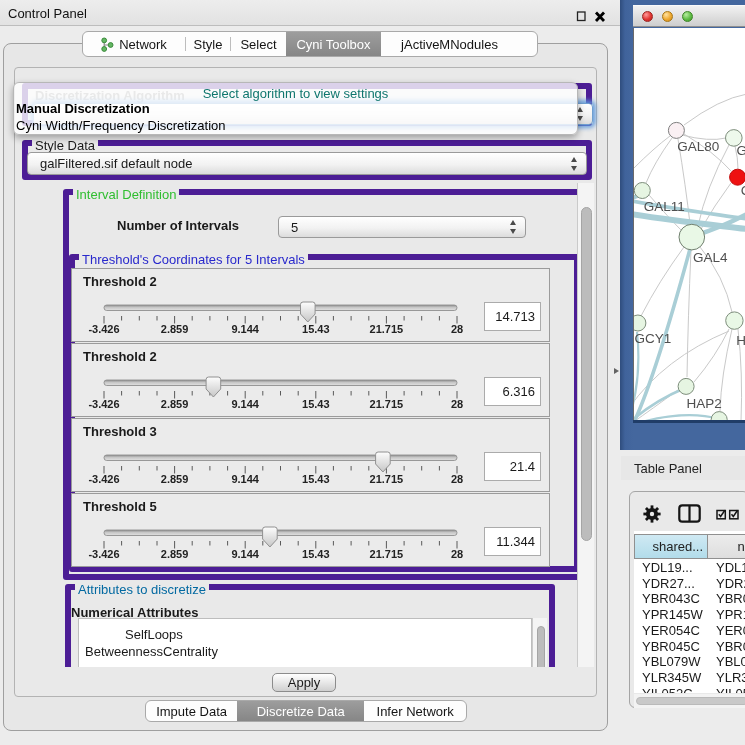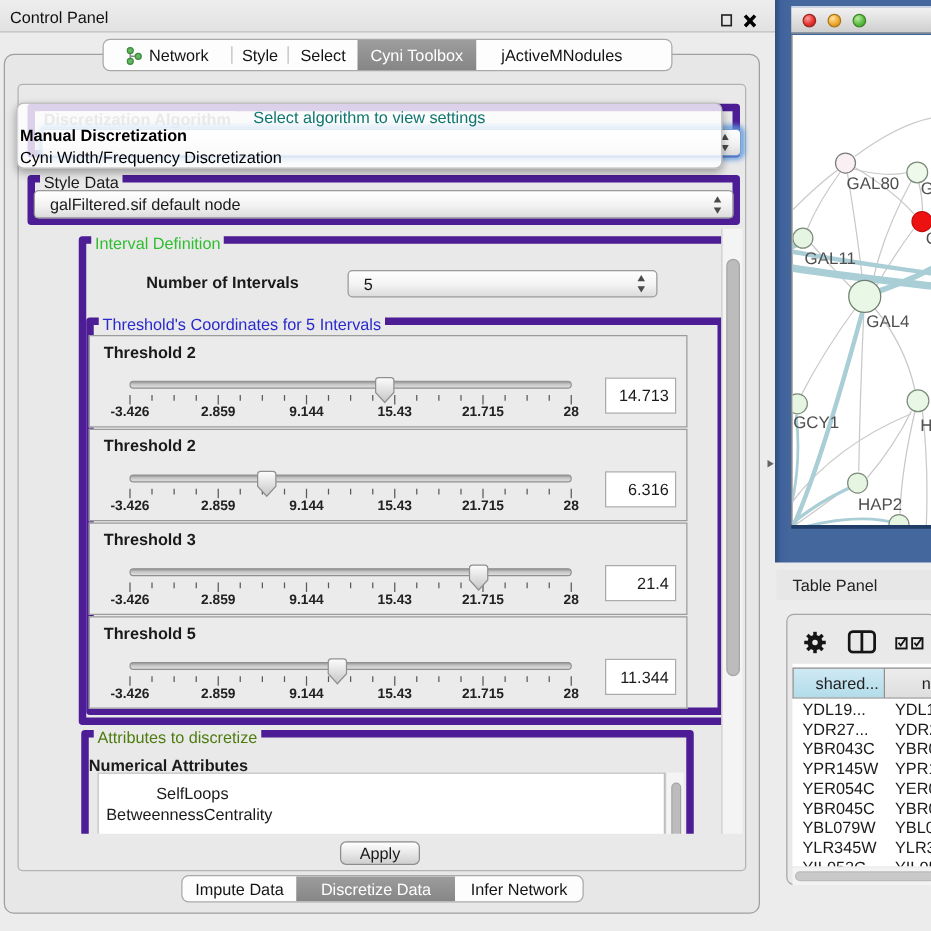--- a/index.html
+++ b/index.html
@@ -218,21 +218,21 @@
           <text x="173.2" y="64" text-anchor="middle">9.144</text>
           <text x="243.8" y="64" text-anchor="middle">15.43</text>
           <text x="314.4" y="64" text-anchor="middle">21.715</text>
           <text x="385.0" y="64" text-anchor="middle">28</text>
 <path d="M190.6 45 L190.6 35.5 Q190.6 33 193.1 33 L202.7 33 Q205.2 33 205.2 35.5 L205.2 45 L197.9 53 Z" fill="url(#thm)" stroke="#909090" stroke-width="1"></path>
 </svg>
 <div class="vbox">11.344</div>
 </div>
 
     <div class="group" style="left:36px;top:402px;width:490px;height:120px">
-      <div class="gtitle" style="color:#4d7c0f">Attributes to discretize</div>
+      <div class="gtitle" style="color:#0369a1">Attributes to discretize</div>
       <div class="abs" style="left:0px;top:16px;line-height:13px;font-weight:bold">Numerical Attributes</div>
       <div class="abs" id="nlist">
         <div>SelfLoops</div>
         <div>BetweennessCentrality</div>
       </div>
       <div class="vsb" style="left:461px;top:28px;width:15px;height:95px">
         <div class="vthumb" style="left:4px;top:8px;width:8px;height:85px"></div>
       </div>
     </div>
   </div>

